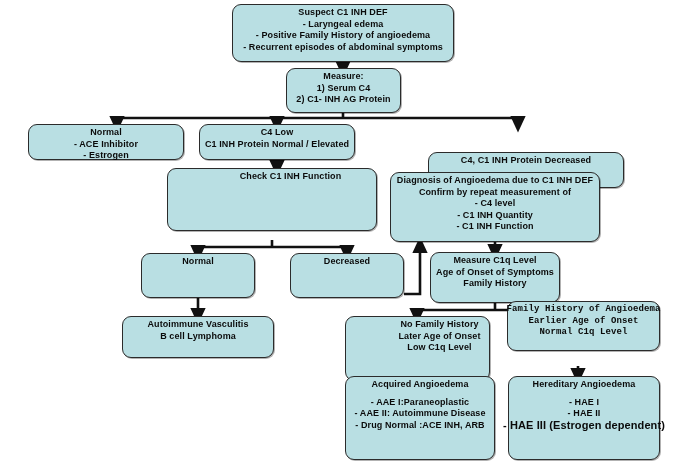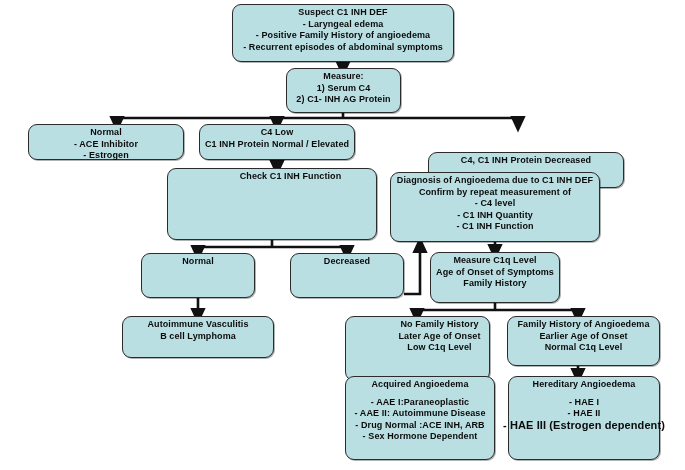--- a/index.html
+++ b/index.html
@@ -101,21 +101,21 @@
 
   <div class="node" style="left:199px;top:124px;width:156px;height:36px;">
     <span class="ln">C4 Low</span>
     <span class="ln">C1 INH Protein Normal / Elevated</span>
   </div>
 
   <div class="node" style="left:428px;top:124px;width:196px;height:36px;margin-top:28px;">
     <span class="ln">C4, C1 INH Protein Decreased</span>
   </div>
 
-  <div class="node" style="left:167px;top:168px;width:210px;height:72px;padding-left:41px;">
+  <div class="node" style="left:167px;top:168px;width:210px;height:63px;padding-left:41px;">
     <span class="ln">Check C1 INH Function</span>
   </div>
 
   <div class="node" style="left:390px;top:172px;width:210px;height:70px;">
     <span class="ln">Diagnosis of Angioedema due to C1 INH DEF</span>
     <span class="ln">Confirm by repeat measurement of</span>
     <span class="ln">- C4 level</span>
     <span class="ln">- C1 INH Quantity</span>
     <span class="ln">- C1 INH Function</span>
   </div>
@@ -138,33 +138,32 @@
     <span class="ln">Autoimmune Vasculitis</span>
     <span class="ln">B cell Lymphoma</span>
   </div>
 
   <div class="node" style="left:345px;top:316px;width:145px;height:65px;padding-left:48px;">
     <span class="ln">No Family History</span>
     <span class="ln">Later Age of Onset</span>
     <span class="ln">Low C1q Level</span>
   </div>
 
-  <div class="node" style="left:507px;top:316px;width:153px;height:50px;">
+  <div class="node" style="left:507px;top:301px;width:153px;height:50px;font-family:Liberation Mono, monospace;">
     <span class="ln">Family History of Angioedema</span>
     <span class="ln">Earlier Age of Onset</span>
     <span class="ln">Normal C1q Level</span>
   </div>
 
   <div class="node" style="left:345px;top:376px;width:150px;height:84px;">
     <span class="ln n-title">Acquired Angioedema</span>
     <span class="gap"></span>
     <span class="ln">- AAE I:Paraneoplastic</span>
     <span class="ln">- AAE II: Autoimmune Disease</span>
     <span class="ln">- Drug Normal :ACE INH, ARB</span>
-    <span class="ln">- Sex Hormone Dependent</span>
   </div>
 
   <div class="node" style="left:508px;top:376px;width:152px;height:84px;">
     <span class="ln n-title">Hereditary Angioedema</span>
     <span class="gap"></span>
     <span class="ln">- HAE I</span>
     <span class="ln">- HAE II</span>
     <span class="ln sm">- HAE III (Estrogen dependent)</span>
   </div>
 

